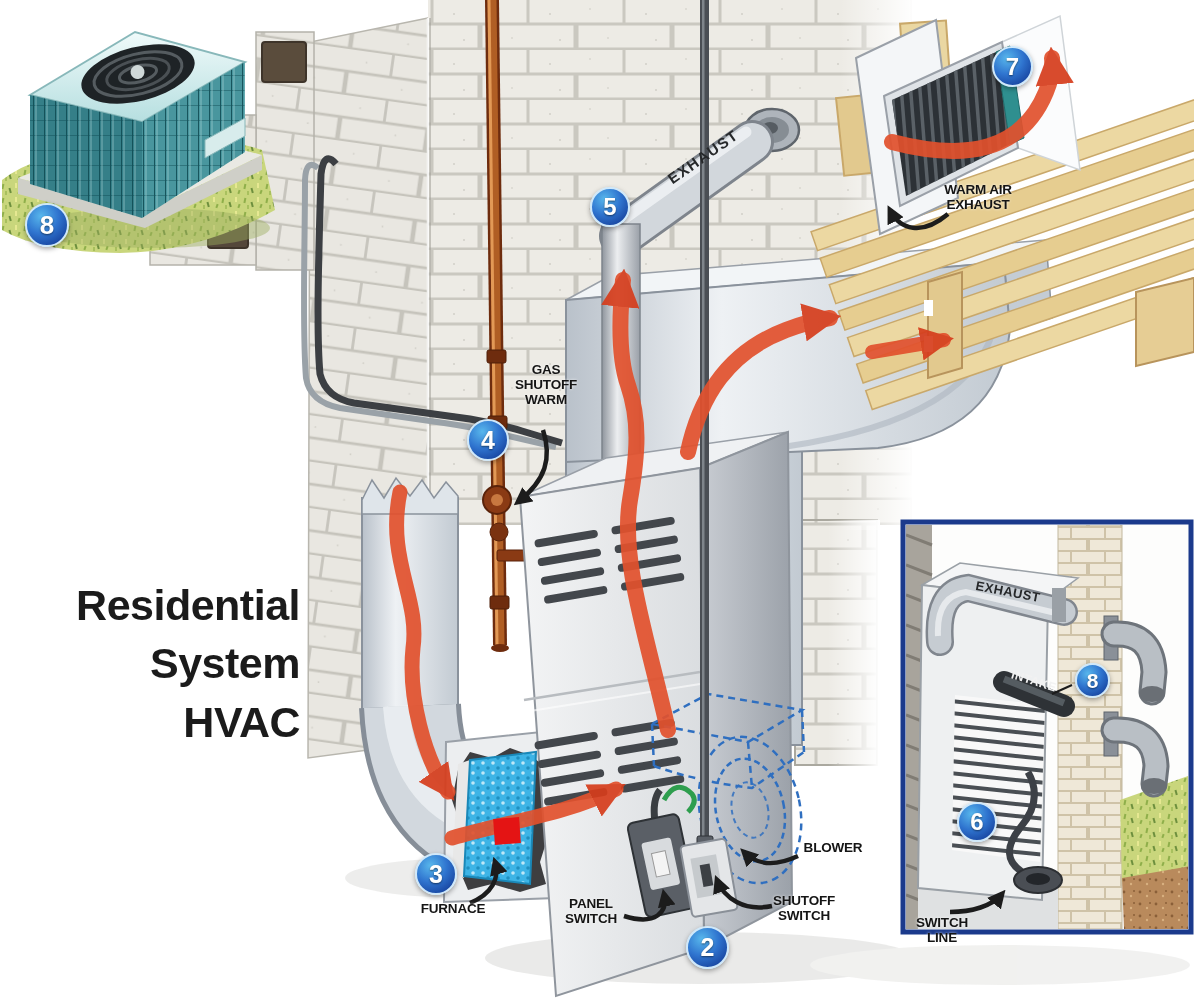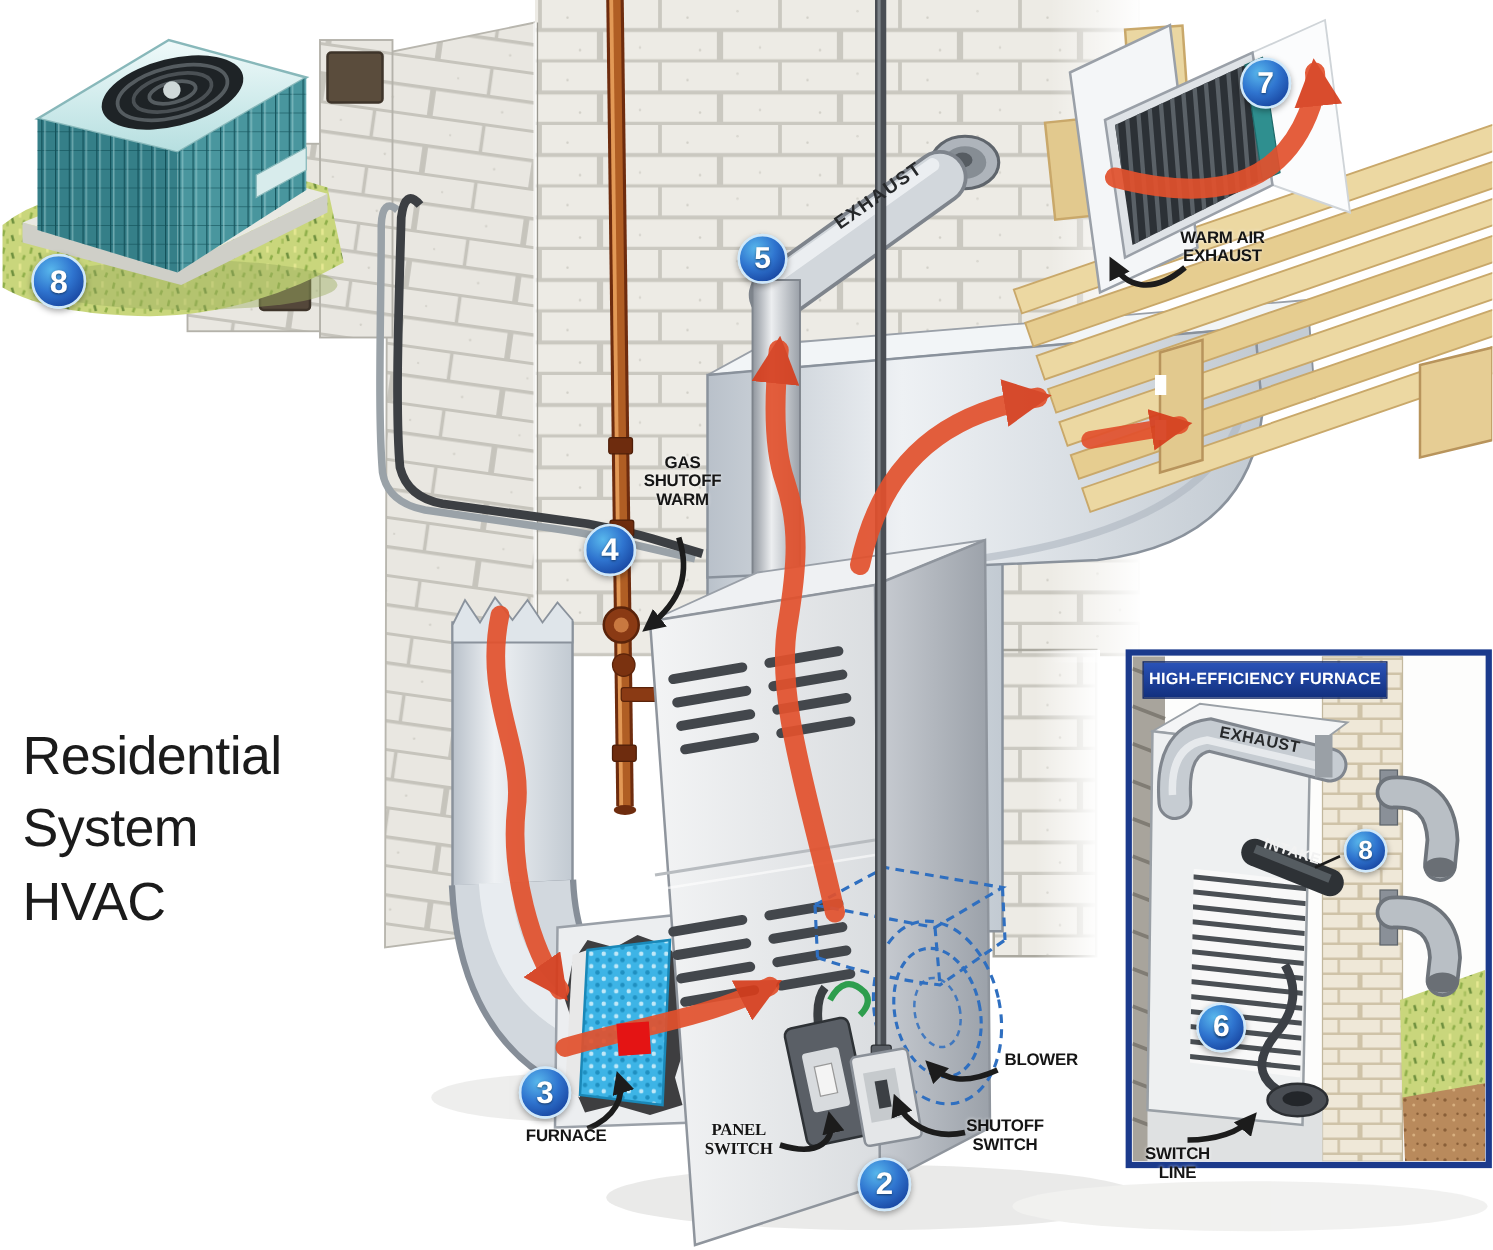--- a/index.html
+++ b/index.html
@@ -1,20 +1,20 @@
 <!DOCTYPE html>
 <html><head>
 <meta charset="utf-8">
 <style>
   html,body{margin:0;padding:0;background:#ffffff;}
   #stage{position:relative;width:1194px;height:1000px;overflow:hidden;background:#ffffff;
          font-family:"Liberation Sans",sans-serif;}
   #scene{position:absolute;left:0;top:0;}
-  .title{position:absolute;left:18px;top:576px;width:282px;text-align:left;
-         font-size:43px;font-weight:400;line-height:1.36;color:#1b1b1b;letter-spacing:-0.5px;}
+  .title{position:absolute;left:18px;top:576px;width:282px;text-align:right;
+         font-size:43px;font-weight:700;line-height:1.36;color:#1b1b1b;letter-spacing:-0.5px;}
   .title span{display:block;}
   .lbl{position:absolute;text-align:center;font-weight:800;font-size:13.5px;line-height:1.12;
        color:#151515;letter-spacing:-0.2px;text-shadow:0 0 3px rgba(255,255,255,.85);}
   .lbl span{display:block;white-space:nowrap;}
   .pipe-text{position:absolute;font-weight:800;color:#26282a;text-align:center;
              letter-spacing:1.5px;text-shadow:none;}
   .badge{position:absolute;border-radius:50%;display:flex;align-items:center;justify-content:center;
          color:#ffffff;font-weight:800;
          background:radial-gradient(circle at 35% 28%, #58b7ec 0%, #2f74cf 45%, #0d2f8a 100%);
          border:2px solid #cfe8fa;box-shadow:0 2px 5px rgba(0,0,0,.35);
@@ -383,41 +383,40 @@
   <span>SHUTOFF</span>
   <span>WARM</span>
 </div>
 <div class="lbl" style="left:922px;top:182px;width:112px;">
   <span>WARM AIR</span>
   <span>EXHAUST</span>
 </div>
 <div class="lbl" style="left:414px;top:901px;width:78px;">
   <span>FURNACE</span>
 </div>
-<div class="lbl" style="left:548px;top:896px;width:86px;font-family:Liberation Serif, serif;">
+<div class="lbl" style="left:548px;top:896px;width:86px;">
   <span>PANEL</span>
   <span>SWITCH</span>
 </div>
 <div class="lbl" style="left:758px;top:893px;width:92px;">
   <span>SHUTOFF</span>
   <span>SWITCH</span>
 </div>
 <div class="lbl" style="left:793px;top:840px;width:80px;">
   <span>BLOWER</span>
 </div>
 <div class="lbl" style="left:908px;top:915px;width:68px;">
   <span>SWITCH</span>
   <span>LINE</span>
 </div>
 
 <div class="pipe-text" style="left:648px;top:148px;width:110px;transform:rotate(-35deg);font-size:15px;">EXHAUST</div>
 <div class="pipe-text" style="left:962px;top:584px;width:92px;transform:rotate(11deg);font-size:13px;letter-spacing:.5px;">EXHAUST</div>
 <div class="pipe-text" style="left:999px;top:674px;width:70px;transform:rotate(17deg);font-size:12px;color:#f2f2f2;letter-spacing:.5px;">INTAKE</div>
 
-<div class="inset-header">HIGH-EFFICIENCY FURNACE</div>
 
 <div class="badge" style="left:25px;top:203px;width:44px;height:44px;font-size:26px;">8</div>
 <div class="badge" style="left:467px;top:419px;width:42px;height:42px;font-size:25px;">4</div>
 <div class="badge" style="left:590px;top:187px;width:40px;height:40px;font-size:24px;">5</div>
 <div class="badge" style="left:992px;top:46px;width:41px;height:41px;font-size:24px;">7</div>
 <div class="badge" style="left:415px;top:853px;width:42px;height:42px;font-size:25px;">3</div>
 <div class="badge" style="left:686px;top:926px;width:43px;height:43px;font-size:25px;">2</div>
 <div class="badge" style="left:957px;top:802px;width:40px;height:40px;font-size:24px;">6</div>
 <div class="badge" style="left:1075px;top:663px;width:35px;height:35px;font-size:21px;">8</div>
 </div>

